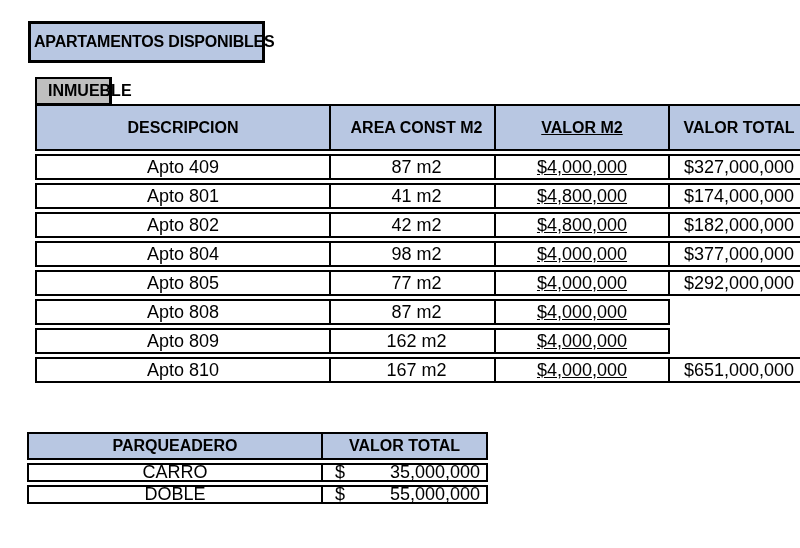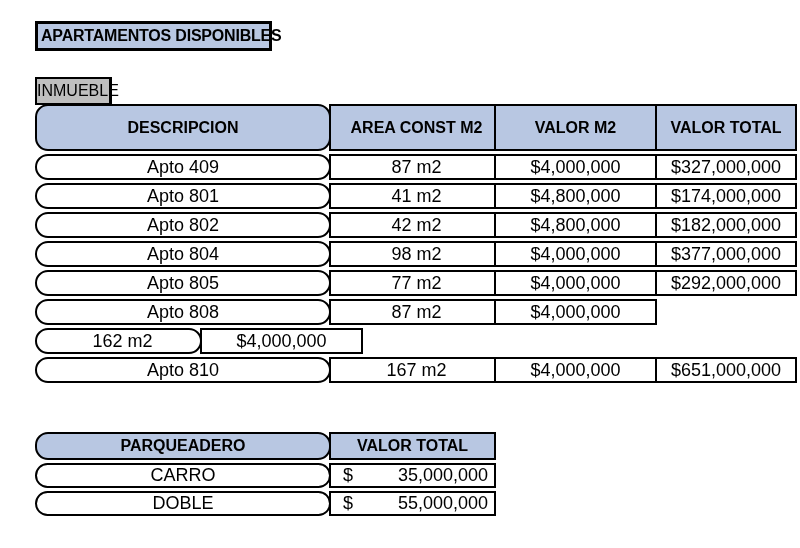--- a/index.html
+++ b/index.html
@@ -9,82 +9,82 @@
     background: #ffffff;
     font-family: "Liberation Sans", sans-serif;
     color: #000;
     overflow: hidden;
     --blue: #b8c7e2;
     --gray: #bfbfbf;
     --border: #000000;
   }
 
   .title-box {
-    position: absolute; left: 35px; top: 21px;
-    width: 237px; height: 30px;
+    position: absolute; left: 28px; top: 21px;
+    width: 237px; height: 42px;
     box-sizing: border-box;
     background: var(--blue);
     border: 3px solid var(--border);
     display: flex; align-items: center;
     padding-left: 3px;
     font-weight: bold; font-size: 16px;
     letter-spacing: -0.2px;
     white-space: nowrap;
   }
 
   .inmueble-tab {
     position: absolute; left: 35px; top: 77px;
     width: 77px; height: 28px;
     box-sizing: border-box;
     background: var(--gray);
     border: 2px solid var(--border);
     border-right-width: 3px;
     display: flex; align-items: center;
-    padding-left: 0;
-    font-weight: normal; font-size: 16px;
+    padding-left: 11px;
+    font-weight: bold; font-size: 16px;
     white-space: nowrap;
   }
 
   .tbl { position: absolute; display: flex; flex-direction: column; }
   .tbl-main { left: 35px; top: 104px; }
-  .tbl-parking { left: 35px; top: 432px; }
+  .tbl-parking { left: 27px; top: 432px; }
 
   .trow { display: flex; margin-top: 3px; }
   .trow:first-child { margin-top: 0; }
 
   .cell {
     box-sizing: border-box;
     border: 2px solid var(--border);
     background: #ffffff;
     display: flex; align-items: center; justify-content: center;
     margin-left: -2px;
     font-size: 18px;
     white-space: nowrap;
     overflow: hidden;
   }
-  .cell:first-child { margin-left: 0; border-radius: 13px; }
+  .cell:first-child { margin-left: 0; }
 
   .hdr {
     background: var(--blue);
     font-weight: bold; font-size: 16px;
   }
 
   
   .tbl-main .c1 { width: 296px; }
   .tbl-main .c2 { width: 167px; padding-left: 8px; }
-  .tbl-main .c3 { width: 163px; }
+  .tbl-main .c3 { width: 176px; text-decoration: underline; }
   .tbl-main .c4 { width: 142px; }
   .tbl-main .trow-hdr .cell { height: 47px; }
   .tbl-main .trow-data .cell { height: 26px; }
 
   
   .tbl-parking .c1 { width: 296px; }
   .tbl-parking .c2 { width: 167px; }
   .tbl-parking .trow-hdr .cell { height: 28px; }
-  .tbl-parking .trow-data .cell { height: 25px; }
+  .tbl-parking .trow-data .cell { height: 19px; }
 
   .money {
     justify-content: space-between;
     padding: 0 6px 0 12px;
   }
   .money .cur { text-align: left; }
   .money .amt { text-align: left; }
 </style>
 </head>
 <body style="--blue: #b8c7e2; --gray: #bfbfbf; --border: #000000;">
@@ -130,20 +130,21 @@
     <div class="cell c2">77 m2</div>
     <div class="cell c3">$4,000,000</div>
     <div class="cell c4">$292,000,000</div>
   </div>
   <div class="trow trow-data">
     <div class="cell c1">Apto 808</div>
     <div class="cell c2">87 m2</div>
     <div class="cell c3">$4,000,000</div>
   </div>
   <div class="trow trow-data">
+    <div class="cell c1">Apto 809</div>
     <div class="cell c2">162 m2</div>
     <div class="cell c3">$4,000,000</div>
   </div>
   <div class="trow trow-data">
     <div class="cell c1">Apto 810</div>
     <div class="cell c2">167 m2</div>
     <div class="cell c3">$4,000,000</div>
     <div class="cell c4">$651,000,000</div>
   </div>
 </div>

